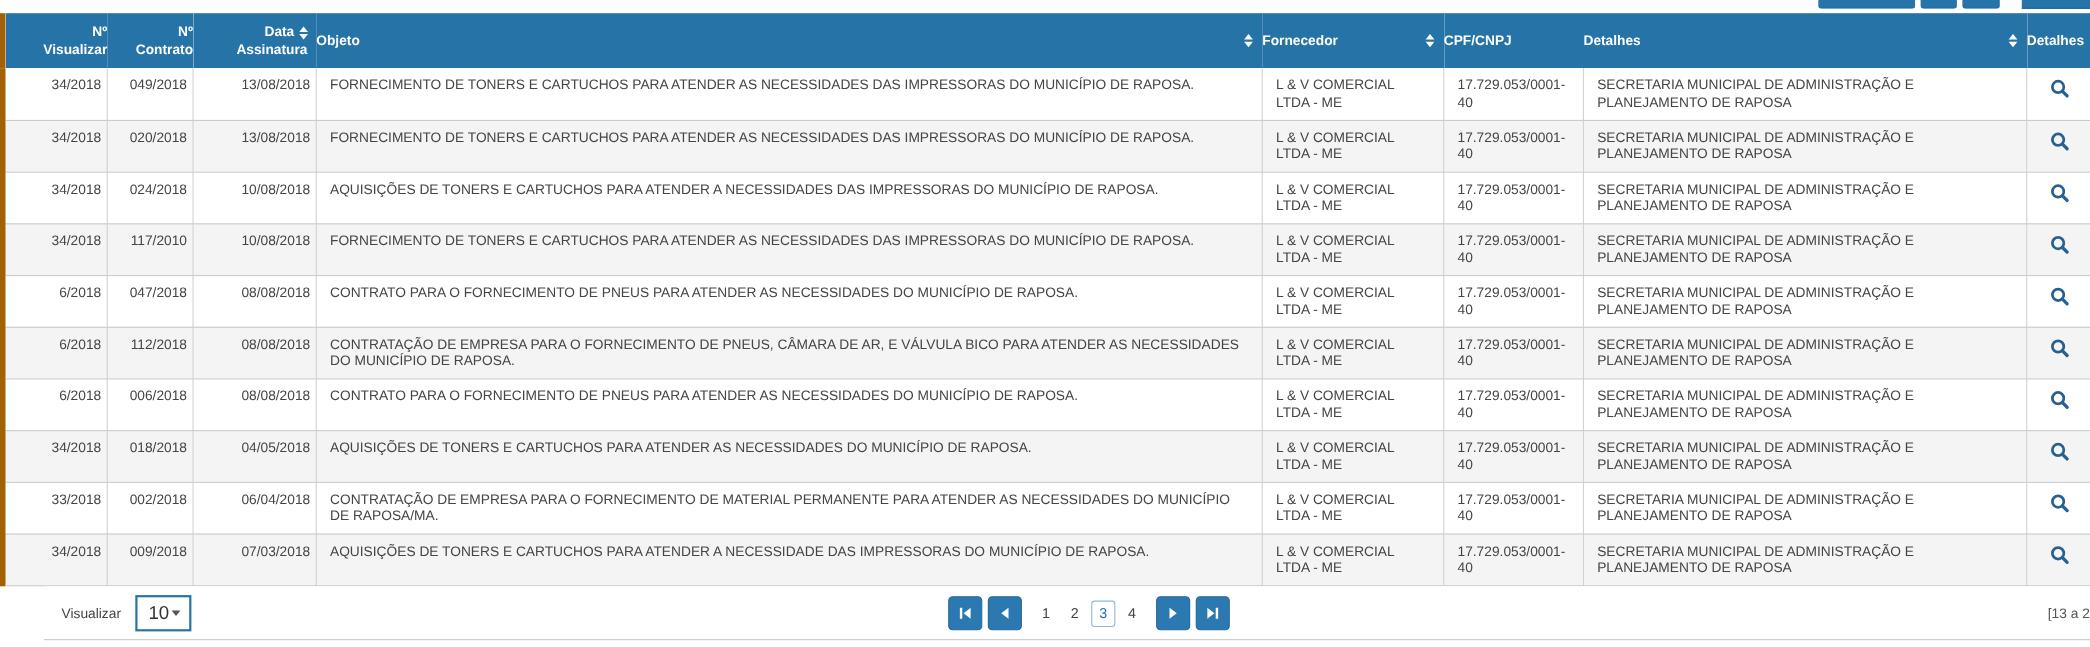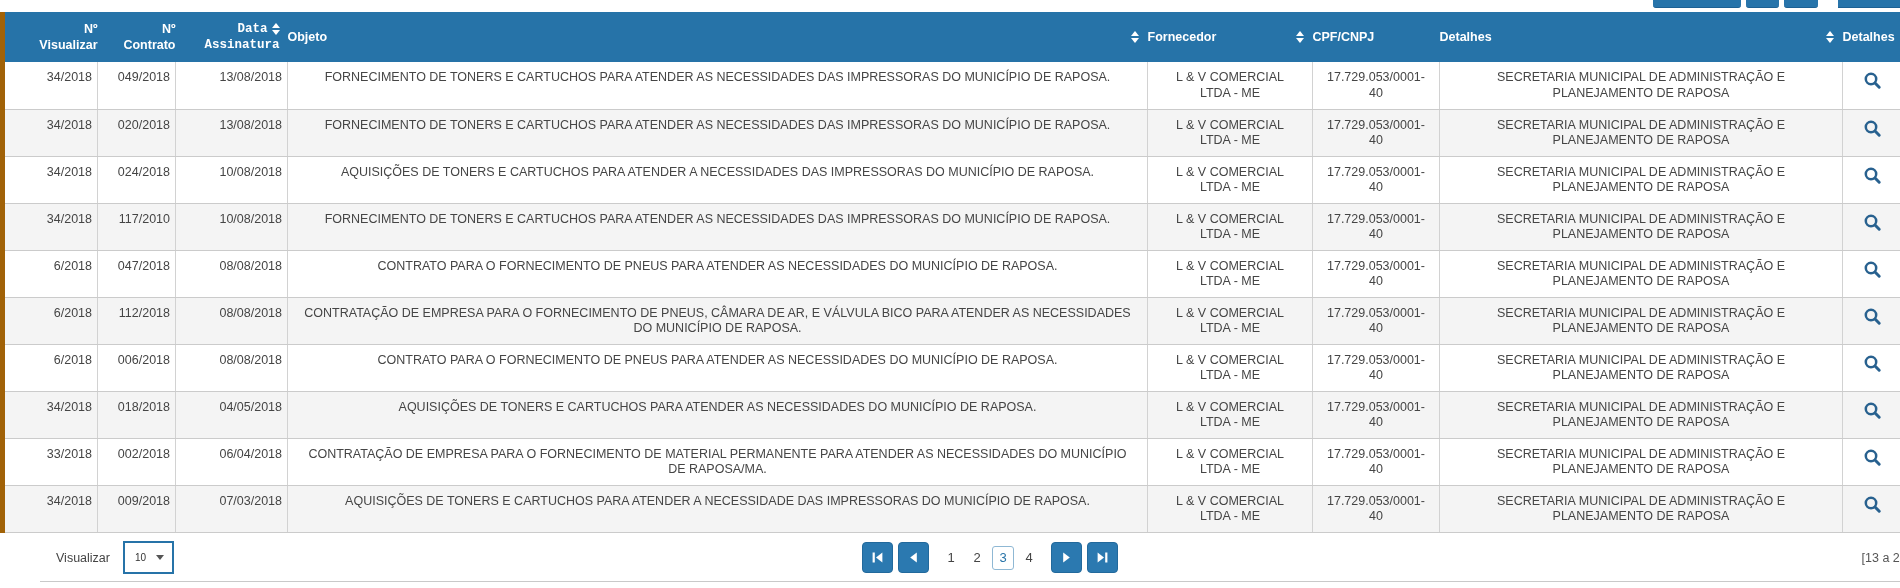--- a/index.html
+++ b/index.html
@@ -20,29 +20,29 @@
   .sort-inline { margin-left:4px; }
   .sort-right { position:absolute; right:9px; top:50%; transform:translateY(-50%); }
   .t-up   { width:0; height:0; border-left:4.5px solid transparent; border-right:4.5px solid transparent; border-bottom:5px solid #fff; }
   .t-down { width:0; height:0; border-left:4.5px solid transparent; border-right:4.5px solid transparent; border-top:5px solid #fff; }
   th.h-detalhes { white-space:nowrap; overflow:hidden; padding-left:13px; text-align:left; }
 
   .ctr-table tbody td { height:47px; vertical-align:top; font-size:12.5px; line-height:15.5px; color:#454545; border-bottom:1px solid #cbcbcb; border-right:1px solid #d2d2d2; background:#fff; }
   .ctr-table tbody tr:nth-child(even) td { background:#f4f4f4; }
   .ctr-table tbody td:last-child { border-right:none; }
   td.c-num   { text-align:right; padding:8px 5px 0 2px; white-space:nowrap; }
-  td.c-text  { text-align:center; padding:8px 12px 0 12px;margin-top:38px; }
+  td.c-text  { text-align:left; padding:8px 12px 0 12px;margin-top:38px; }
   td.c-det   { text-align:center; padding-top:7px; }
   .lupa-btn { display:inline-block; cursor:pointer; line-height:0; background:none; border:none; padding:2px; }
 
   
   .pagination-bar { position:absolute; top:533px; left:0; width:1900px; height:49px; background:#fff; border-bottom:1px solid #c9c9c9;margin-left:40px; }
   .visualizar-group { position:absolute; left:16px; top:0; height:49px; display:flex; align-items:center; gap:13px; }
   .visualizar-label { font-size:12.5px; color:#444; }
-  .page-size-select { width:51px; height:33px; border:2px solid #2673a8; background:#fff; display:flex; align-items:center; justify-content:space-between; padding:0 8px 0 10px; font-size:10px; color:#333; cursor:pointer; }
+  .page-size-select { width:51px; height:33px; border:2px solid #2673a8; background:#fff; display:flex; align-items:center; justify-content:space-between; padding:0 8px 0 10px; font-size:17px; color:#333; cursor:pointer; }
   .select-caret { width:0; height:0; border-left:4px solid transparent; border-right:4px solid transparent; border-top:5px solid #555; }
 
   .pager { position:absolute; left:50%; transform:translateX(-50%); top:9px; display:flex; align-items:center; gap:5px; }
   .pg-btn { width:31px; height:31px; border-radius:4px; background:#2b79b0; border:1px solid #22699c; display:flex; align-items:center; justify-content:center; cursor:pointer; padding:0; }
   .pg-btn svg { display:block; }
   .page-numbers { display:flex; align-items:center; gap:4px; margin:0 6px; }
   .page-num { min-width:22px; height:24px; display:flex; align-items:center; justify-content:center; font-size:13px; color:#444; cursor:pointer; padding:0 3px; }
   .page-num.active { border:1px solid #8fb8d4; border-radius:3px; color:#2673a8; background:#fff; }
 
   .range-label { position:absolute; right:-5px; top:0; height:49px; display:flex; align-items:center; font-size:12.5px; color:#555; white-space:nowrap; }
@@ -71,21 +71,21 @@
     <thead>
       <tr>
         <th class="h-right">
           <div class="h-line">Nº</div>
           <div class="h-line">Visualizar</div>
         </th>
         <th class="h-right">
           <div class="h-line">Nº</div>
           <div class="h-line">Contrato</div>
         </th>
-        <th class="h-right" style="padding-right:8px;font-family:Liberation Mono, monospace;">
+        <th class="h-right" style="padding-right:8px;">
           <div class="h-line">
             <span>Data</span><span class="sort-icon sort-inline">
                 <span class="t-up"></span>
                 <span class="t-down"></span>
               </span>
           </div>
           <div class="h-line">Assinatura</div>
         </th>
         <th class="h-left">
           <span>Objeto</span>

